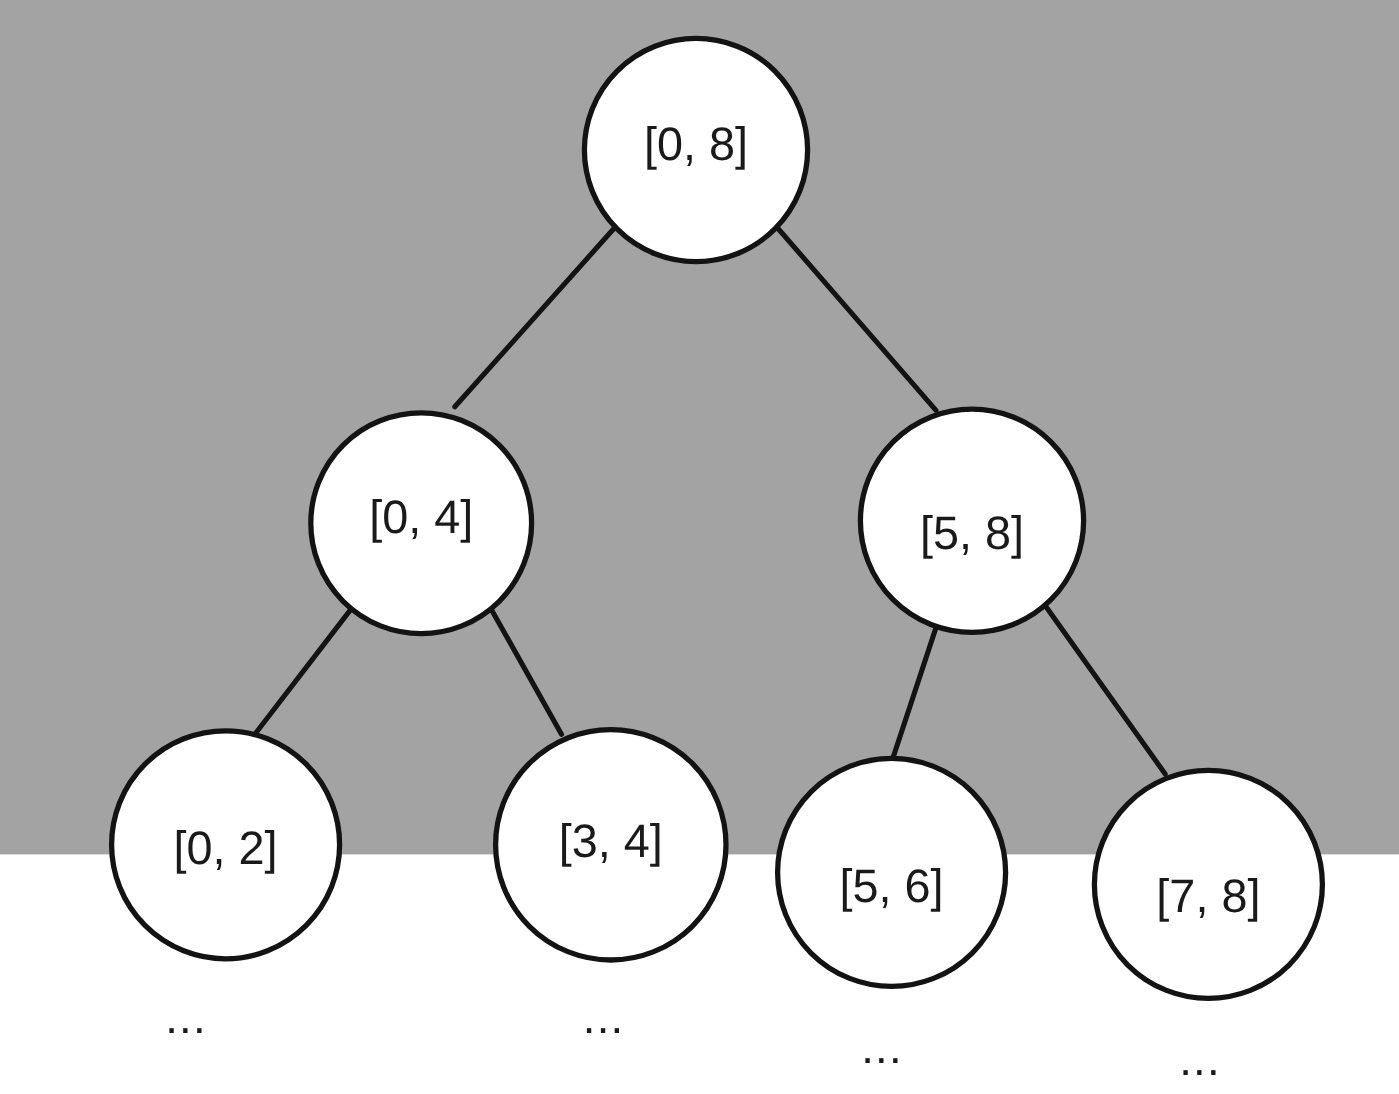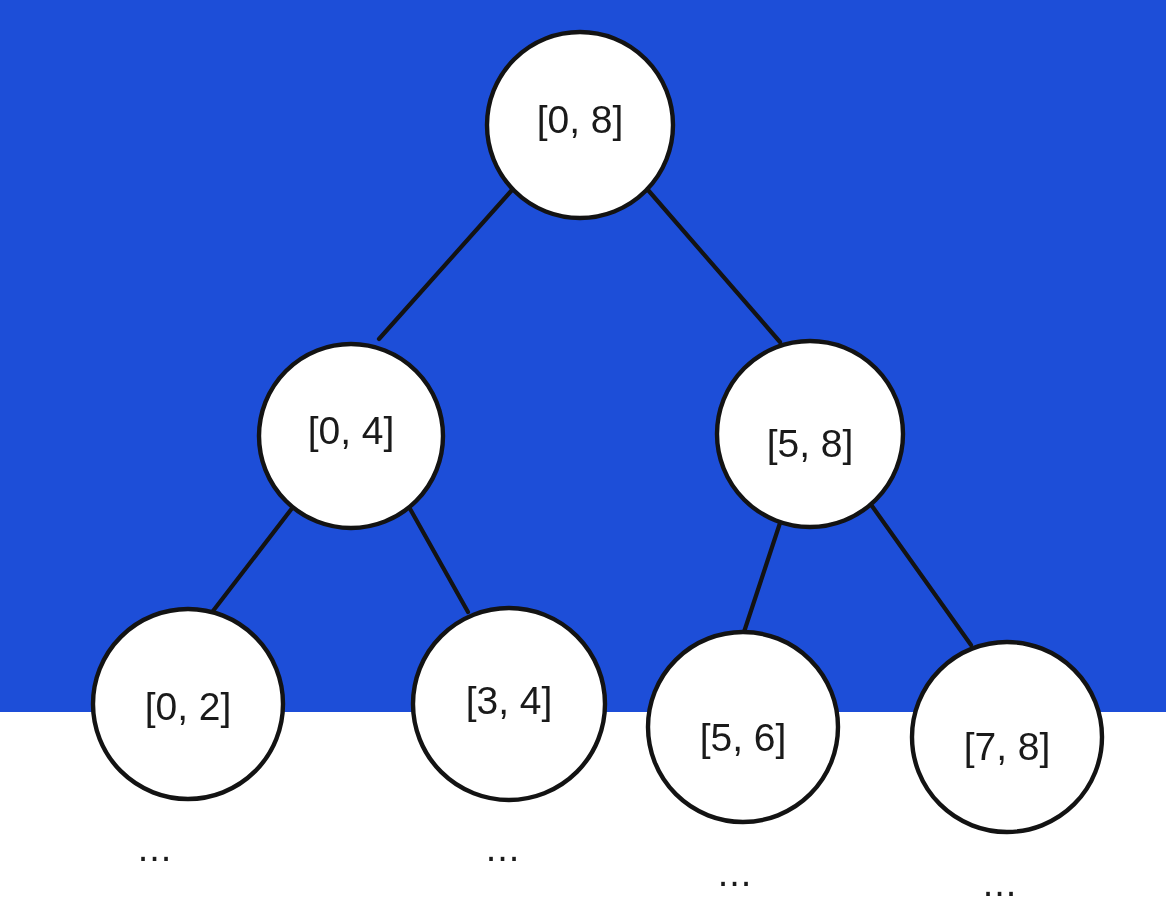--- a/index.html
+++ b/index.html
@@ -11,21 +11,21 @@
   body {
     width: 1166px;
     height: 912px;
     font-family: "Liberation Sans", sans-serif;
     overflow: hidden;
   }
   #diagram-root {
     position: relative;
     width: 1166px;
     height: 712px;
-    background: #1d4ed8;
+    background: #a3a3a3;
   }
   #tree-svg {
     position: absolute;
     top: 0;
     left: 0;
     width: 1166px;
     height: 912px;
     display: block;
   }
   .tree-edge {

